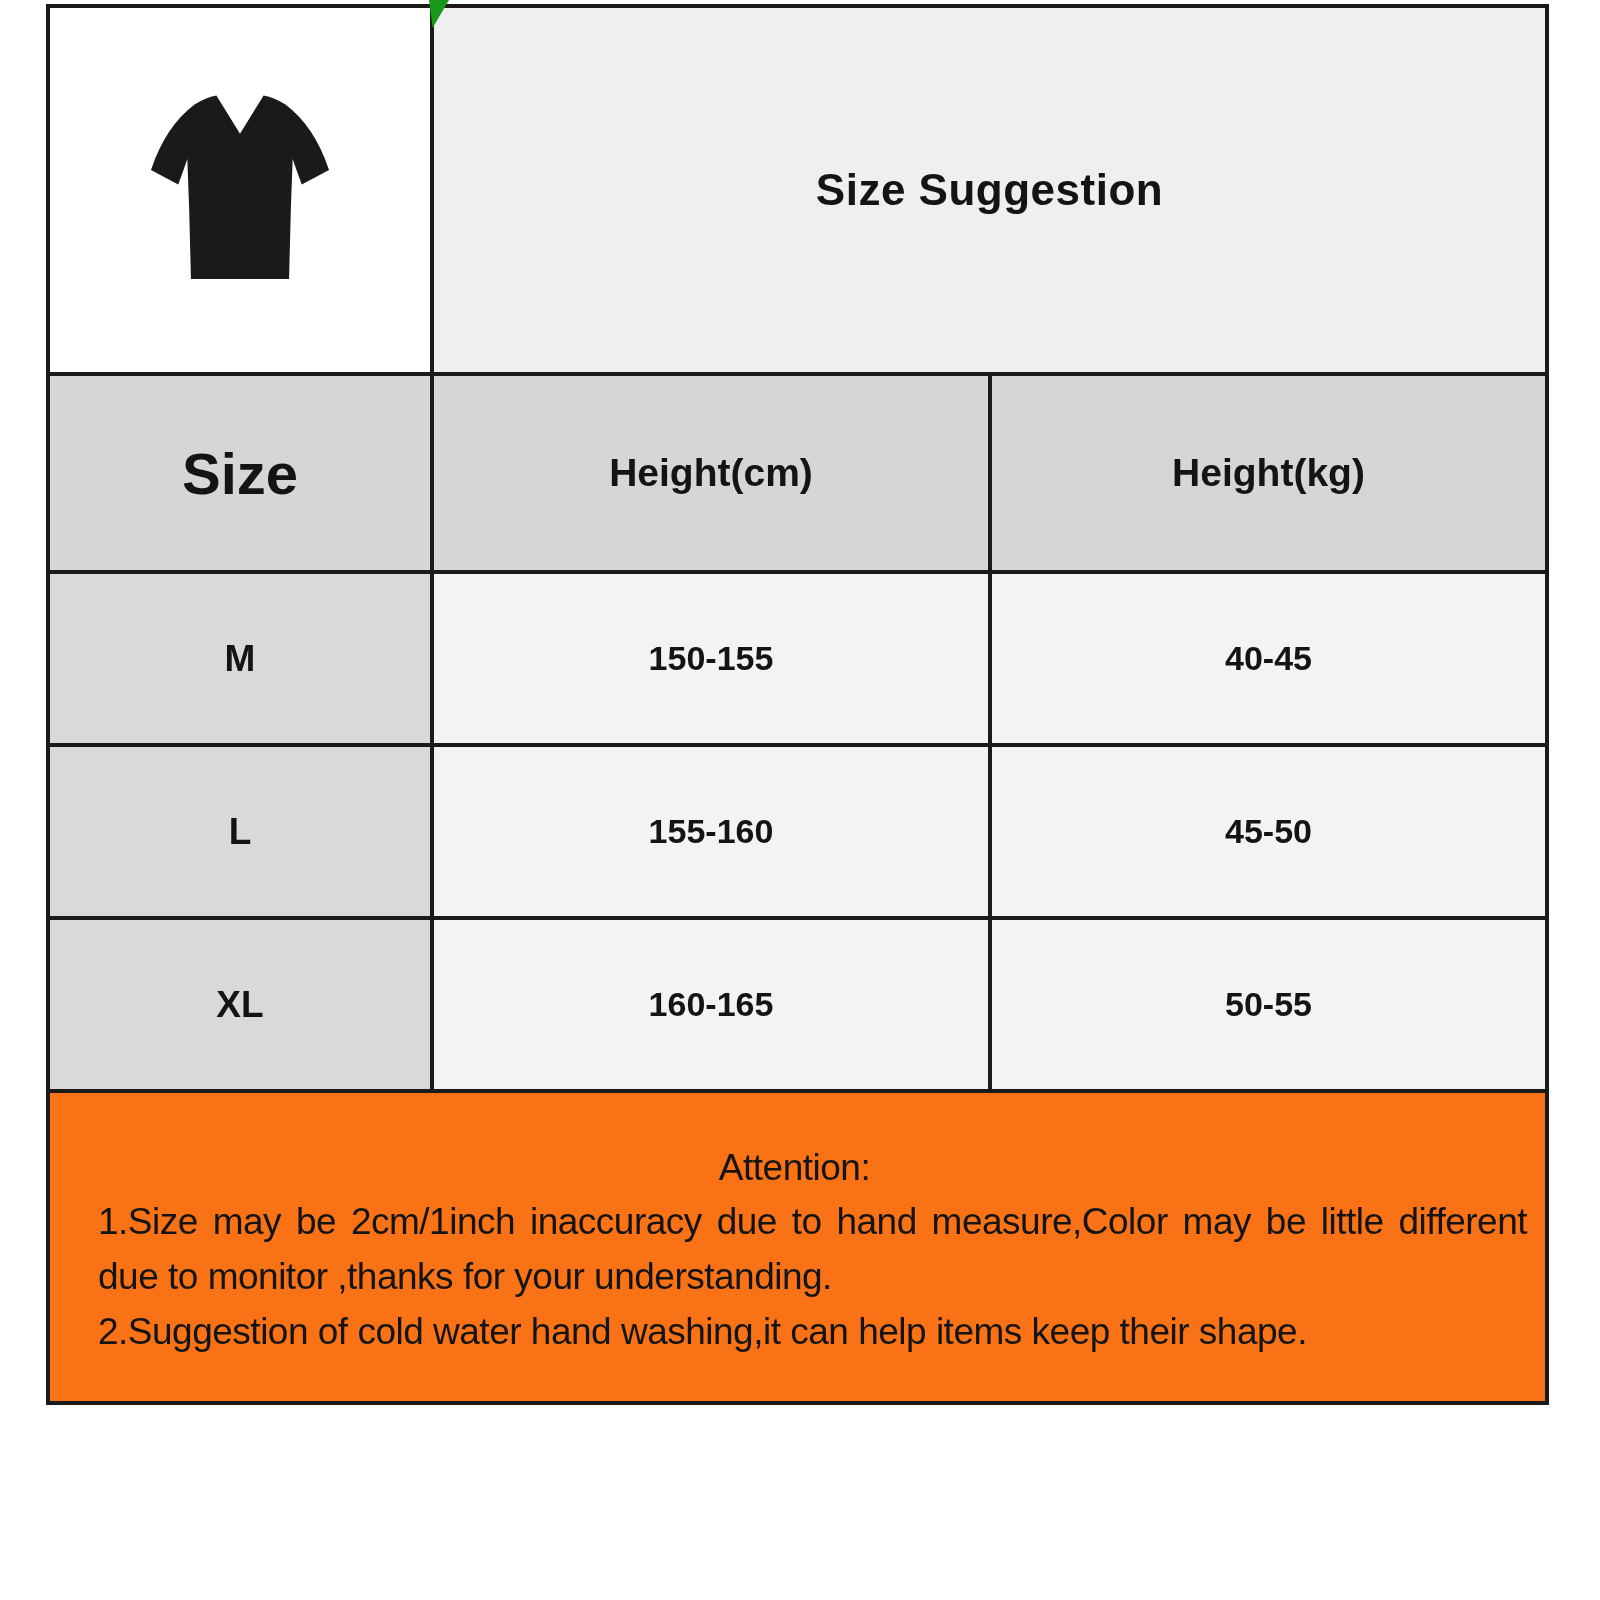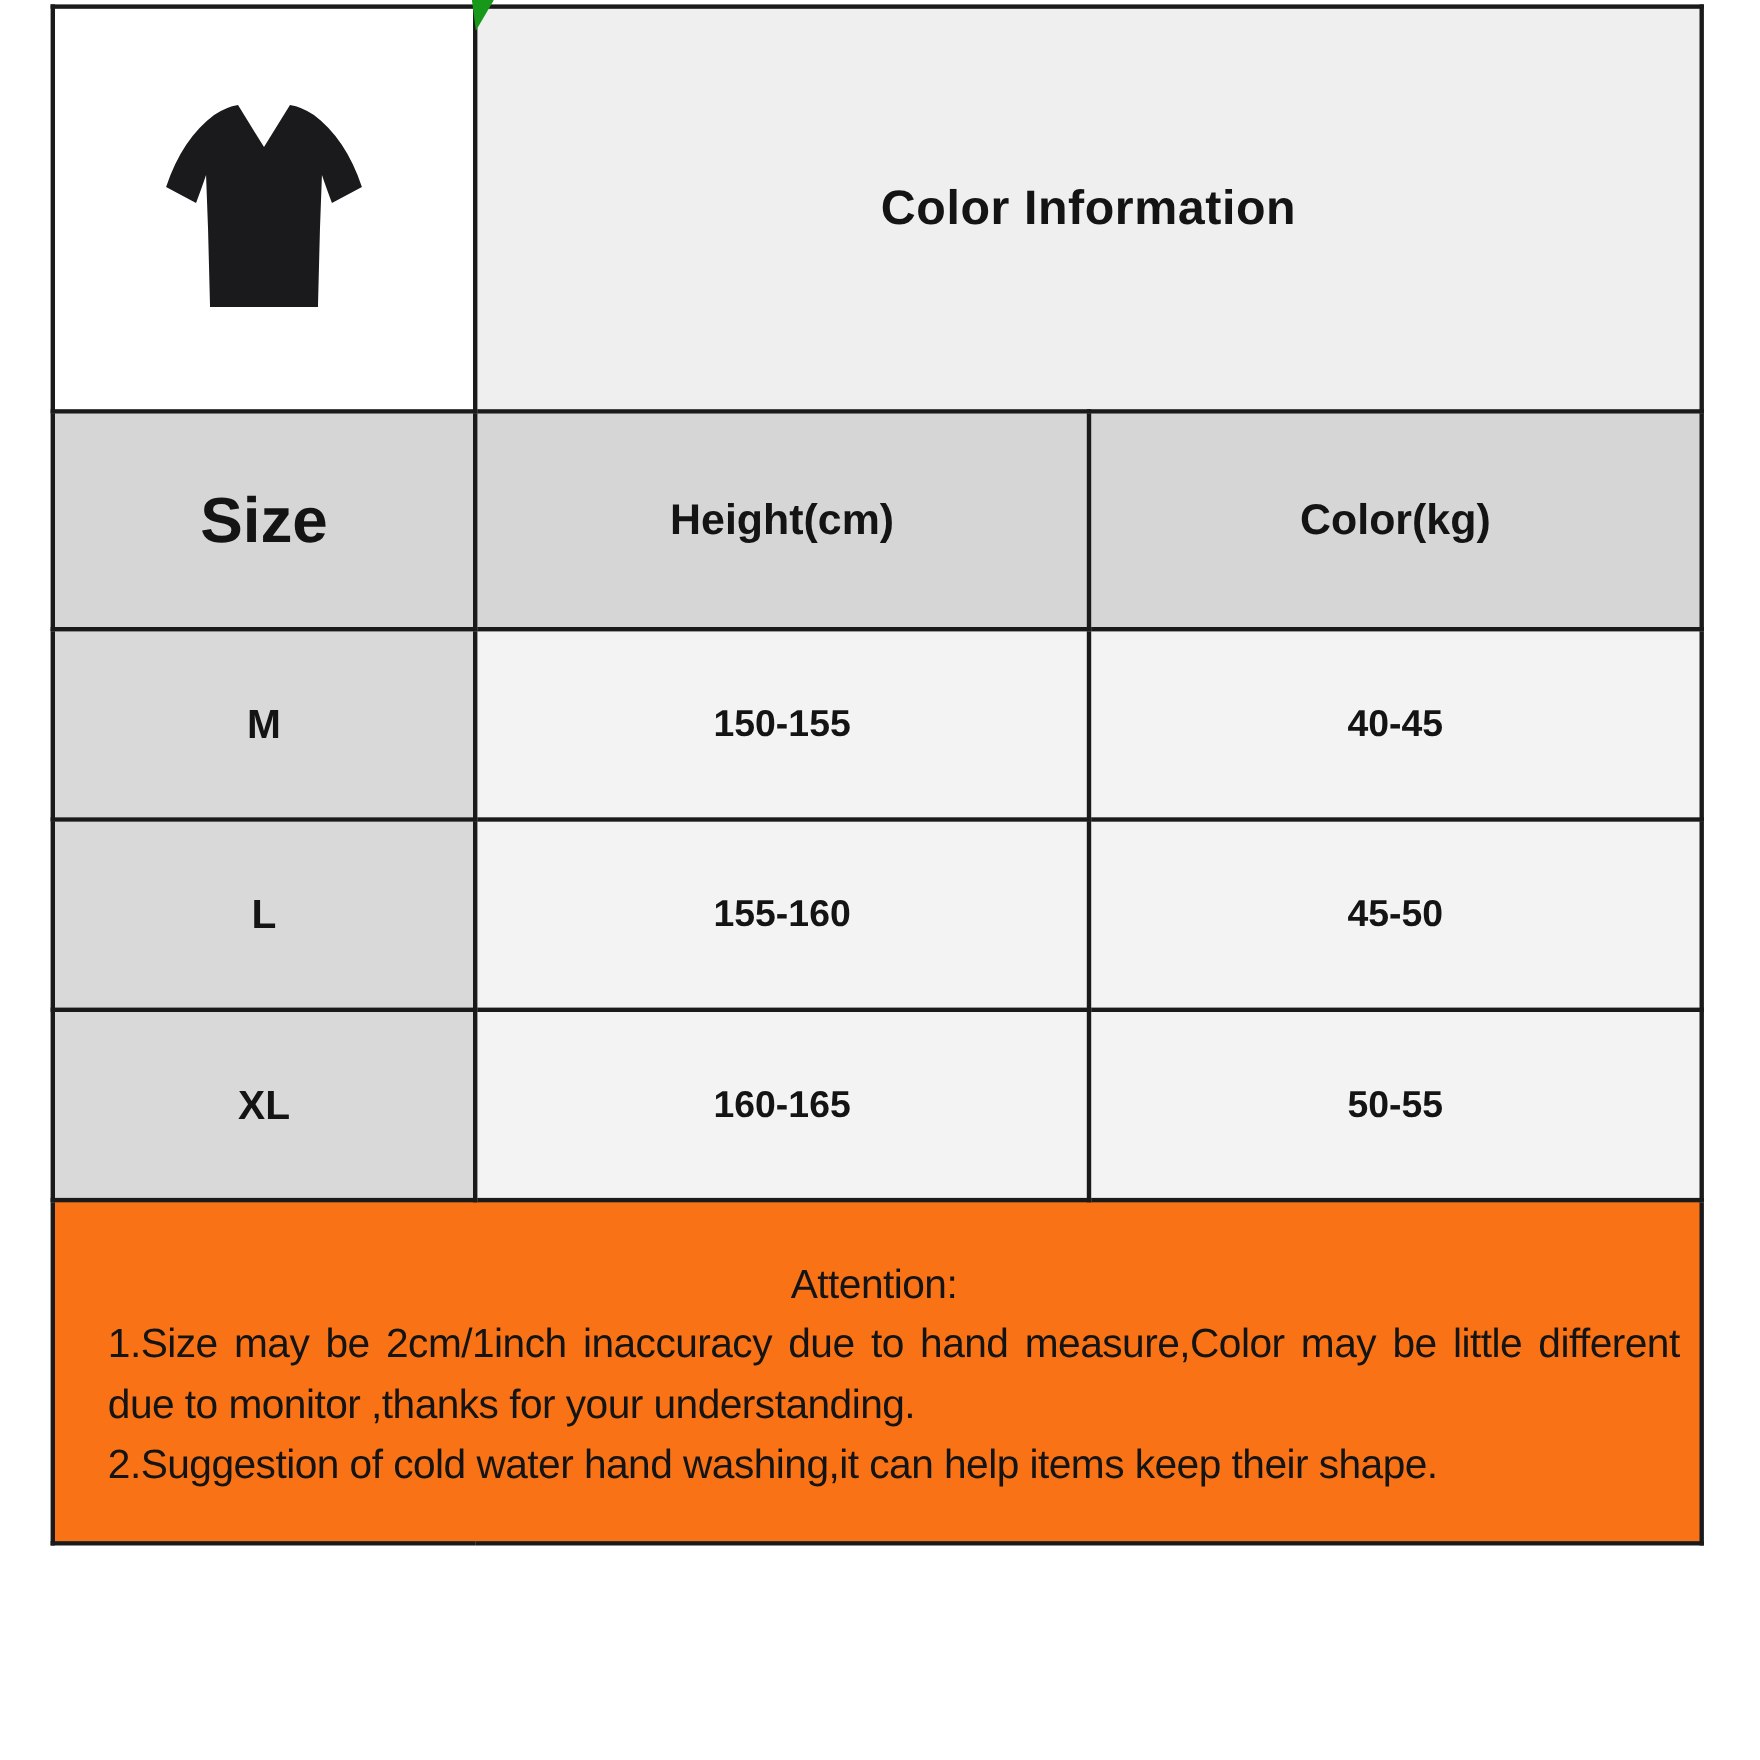--- a/index.html
+++ b/index.html
@@ -117,28 +117,28 @@
               L87 109 L88 70 L89 43
               Q91 49 94 57
               L109 49
               Q101 25 85 13
               Q79 9 73 8
               Z"></path>
           </svg>
         </div>
       </td>
       <td class="title-cell" colspan="2">
-        <span>Color Information</span>
+        <span>Size Suggestion</span>
       </td>
     </tr>
 
     <tr class="r-head">
       <th class="head-cell size-head">Size</th>
       <th class="head-cell">Height(cm)</th>
-      <th class="head-cell">Color(kg)</th>
+      <th class="head-cell">Height(kg)</th>
     </tr>
 
     <tr class="r-data">
       <td class="size-cell">M</td>
       <td class="val-cell">150-155</td>
       <td class="val-cell">40-45</td>
     </tr>
 
     <tr class="r-data">
       <td class="size-cell">L</td>

